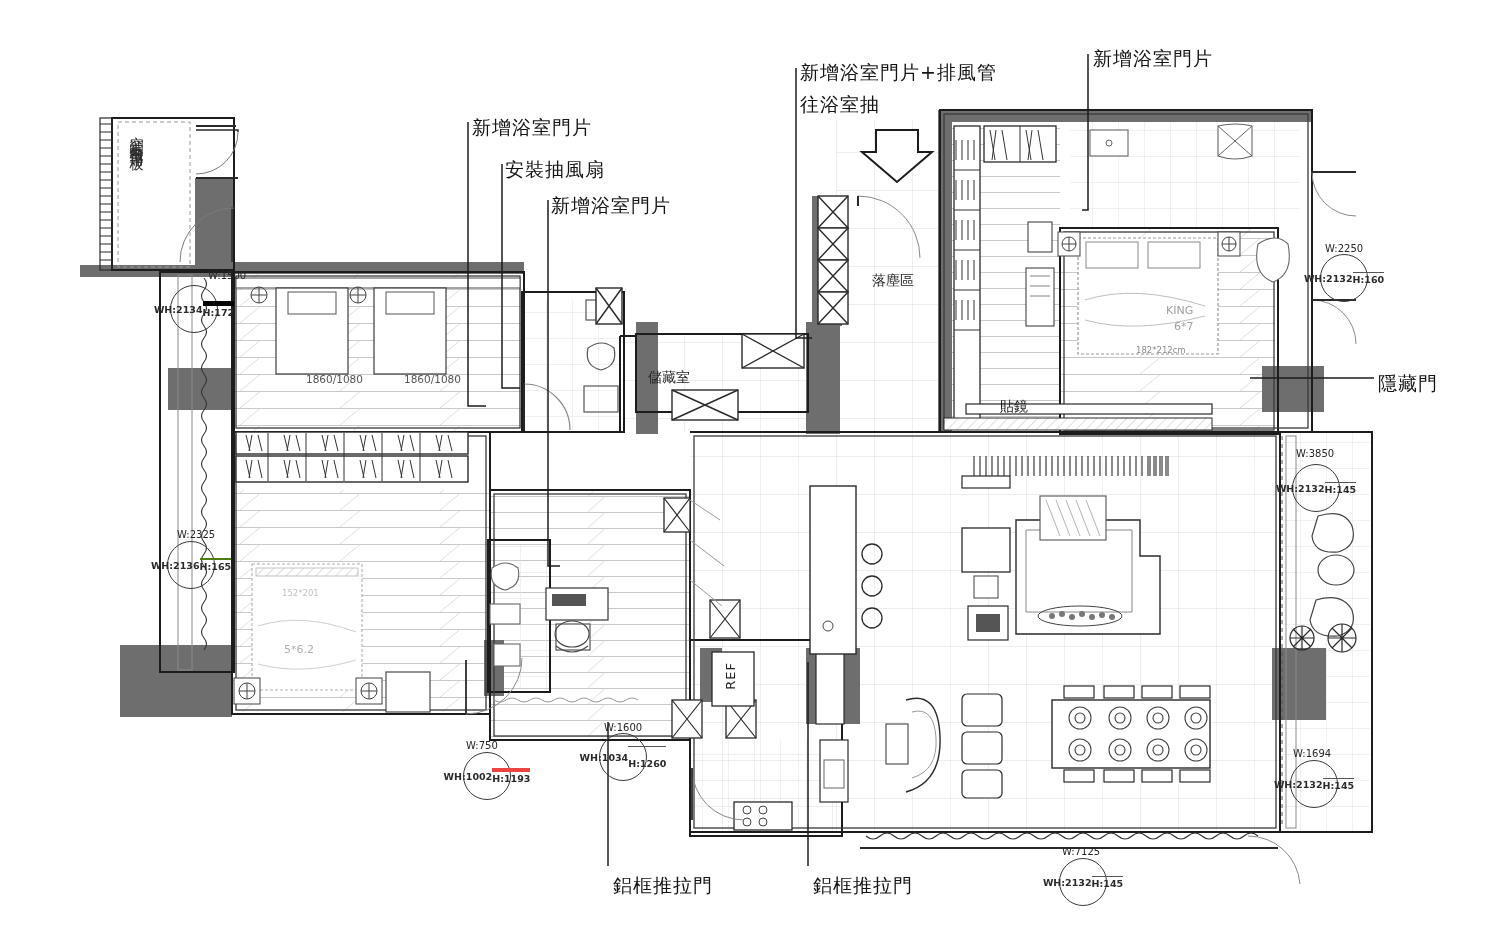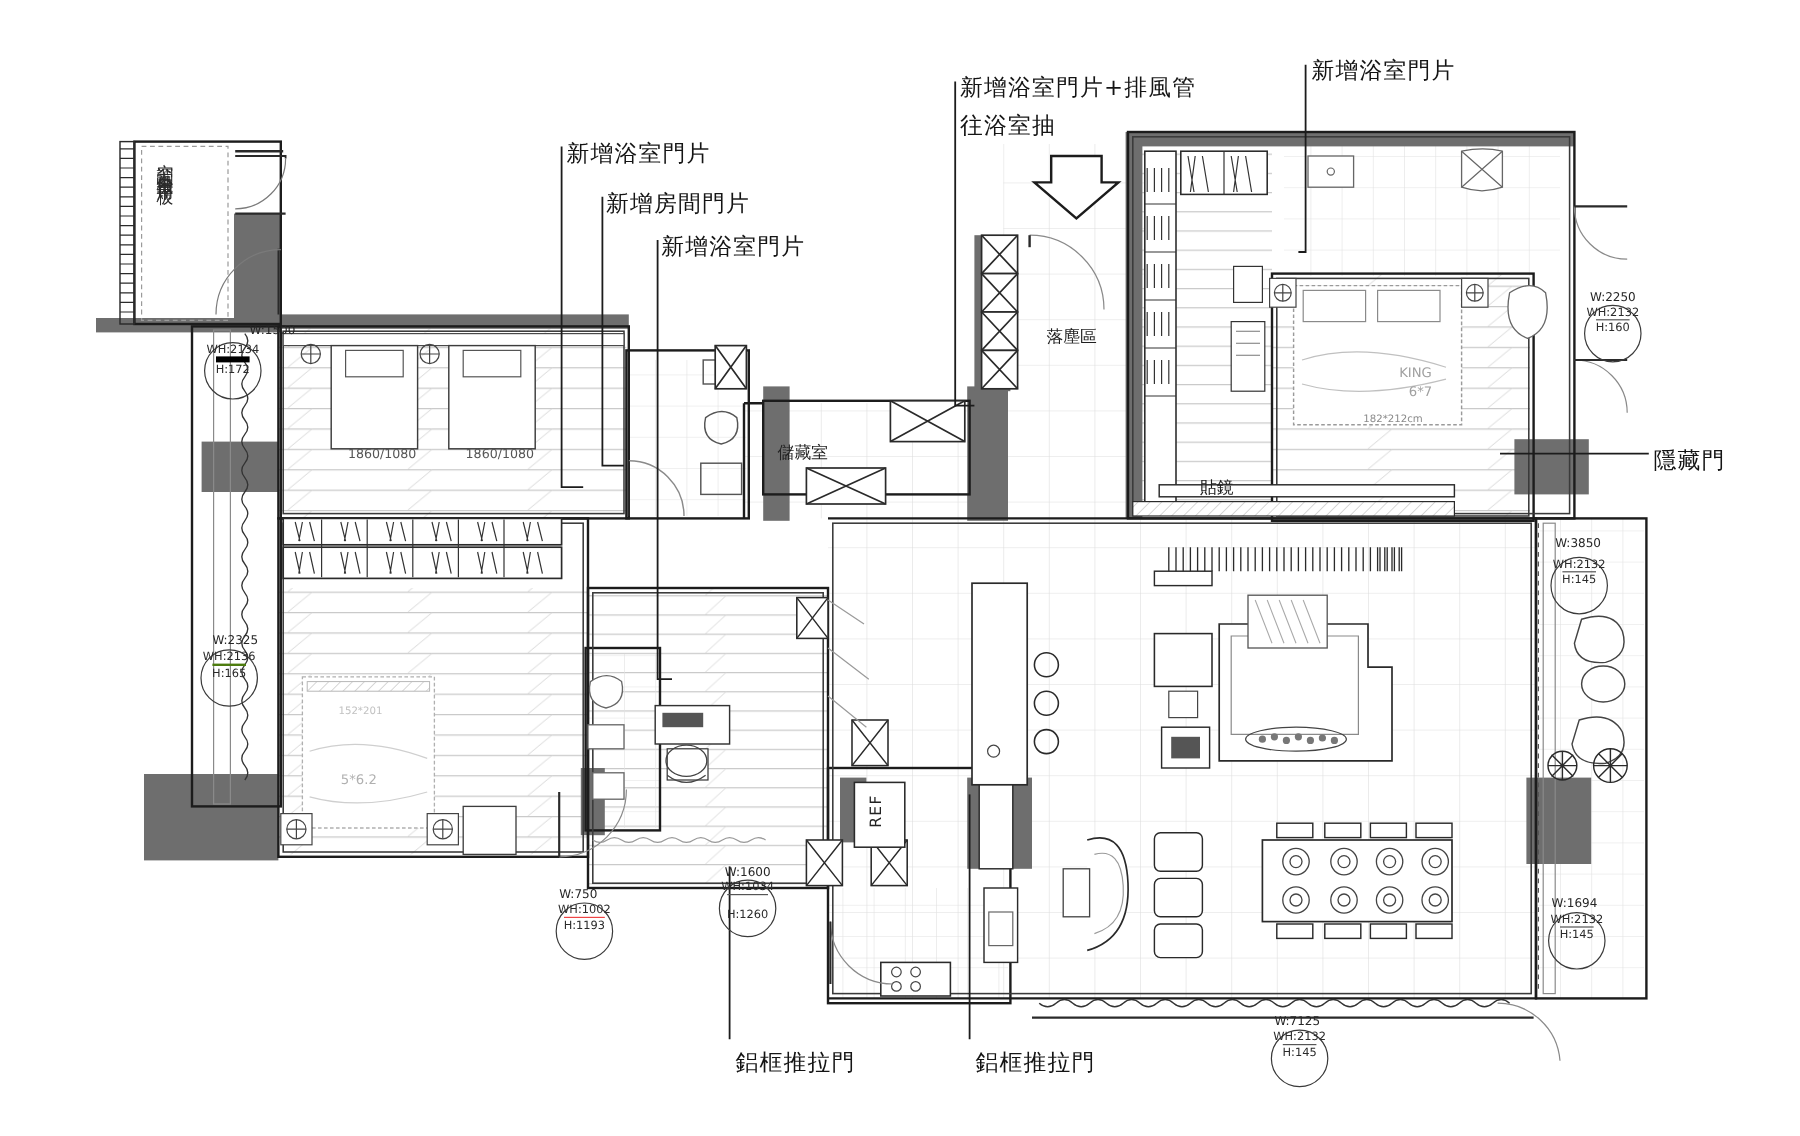--- a/index.html
+++ b/index.html
@@ -2,24 +2,24 @@
 <html><head>
 <meta charset="utf-8">
 <style>
   html,body{margin:0;padding:0;background:#ffffff;}
   body{width:1500px;height:947px;position:relative;overflow:hidden;
        font-family:"DejaVu Sans","Liberation Sans",sans-serif;color:#1a1a1a;}
   #plan{position:absolute;left:0;top:0;width:1500px;height:947px;}
   .anno{position:absolute;white-space:nowrap;font-size:19px;color:#141414;letter-spacing:1px;}
   .tagw{position:absolute;white-space:nowrap;font-size:10px;color:#262626;}
   .tagcirc{position:absolute;width:46px;height:46px;border:1.3px solid #3a3a3a;border-radius:50%;
-           display:flex;flex-direction:column;align-items:center;justify-content:flex-start;
-           font-size:9.5px;line-height:11px;color:#2b2b2b;background:transparent;}
+           display:flex;flex-direction:row;align-items:center;justify-content:center;
+           font-size:9.5px;line-height:11px;color:#2b2b2b;background:transparent;font-weight:bold;}
   .rlabel{position:absolute;white-space:nowrap;font-size:14px;color:#1f1f1f;}
-  .rlabel.tiny{font-size:10.5px;color:#555;}
+  .rlabel.tiny{font-size:10.5px;color:#555;margin-left:16px;}
   .rlabel.micro{font-size:8.5px;color:#8a8a8a;}
   .vtext{position:absolute;writing-mode:vertical-rl;font-size:14px;color:#2a2a2a;letter-spacing:3px;}
   .ref{position:absolute;writing-mode:vertical-rl;transform:rotate(180deg);font-size:13px;color:#222;letter-spacing:1px;}
 </style>
 </head>
 <body>
 
 <svg id="plan" viewBox="0 0 1500 947">
   <defs>
     <pattern id="tilegrid" width="38" height="38" patternUnits="userSpaceOnUse">
@@ -461,21 +461,21 @@
     <path d="M1088 54 V210 H1082"></path>
     <path d="M1374 378 H1250"></path>
     <path d="M608 866 V722"></path>
     <path d="M808 866 V662"></path>
   </g>
 </svg>
 
 <div id="text-layer">
 
   <div class="anno" style="left:472px;top:115px">新增浴室門片</div>
-  <div class="anno" style="left:505px;top:157px">新增房間門片</div>
+  <div class="anno" style="left:505px;top:157px">安裝抽風扇</div>
   <div class="anno" style="left:551px;top:193px">新增浴室門片</div>
   <div class="anno" style="left:800px;top:60px">新增浴室門片+排風管</div>
   <div class="anno" style="left:800px;top:92px">往浴室抽</div>
   <div class="anno" style="left:1093px;top:46px">新增浴室門片</div>
   <div class="anno" style="left:1378px;top:371px">隱藏門</div>
   <div class="anno" style="left:613px;top:873px">鋁框推拉門</div>
   <div class="anno" style="left:813px;top:873px">鋁框推拉門</div>
 
   <div class="tagw" style="left:208px;top:270px">W:1500</div>
   <div class="tagcirc" style="left:170px;top:285px">
@@ -485,21 +485,21 @@
 
   <div class="tagw" style="left:177px;top:529px">W:2325</div>
   <div class="tagcirc" style="left:167px;top:541px">
     <span>WH:2136</span>
     <span style="border-top:2px solid #4d7c0f;padding-top:1px">H:165</span>
   </div>
 
   <div class="tagw" style="left:466px;top:740px">W:750</div>
   <div class="tagcirc" style="left:463px;top:752px">
     <span>WH:1002</span>
-    <span style="border-top:1px solid #ef4444;padding-top:1px">H:1193</span>
+    <span style="border-top:4px solid #ef4444;padding-top:1px">H:1193</span>
   </div>
 
   <div class="tagw" style="left:604px;top:722px">W:1600</div>
   <div class="tagcirc" style="left:599px;top:733px">
     <span>WH:1034</span>
     <span style="border-top:1px solid #555;padding-top:11px">H:1260</span>
   </div>
 
   <div class="tagw" style="left:1325px;top:243px">W:2250</div>
   <div class="tagcirc" style="left:1320px;top:254px">

